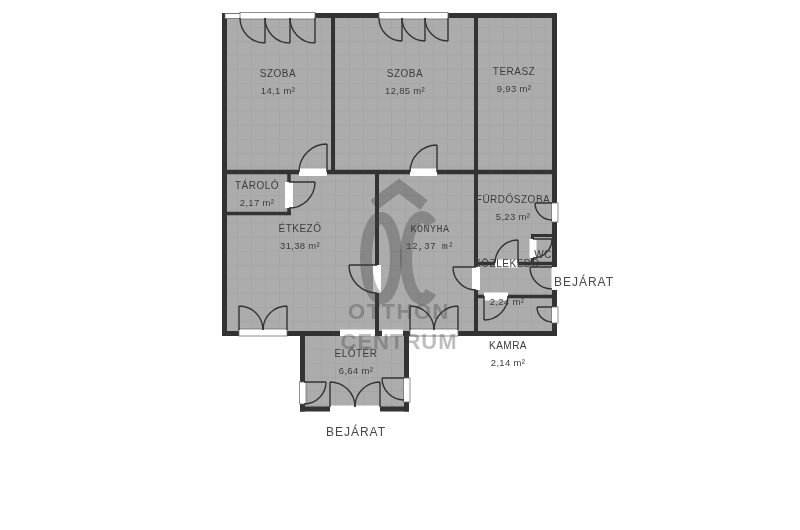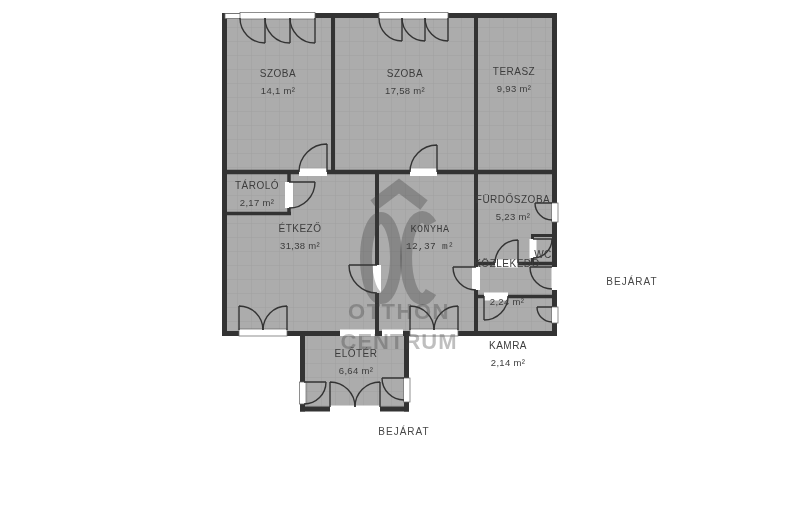--- a/index.html
+++ b/index.html
@@ -13,21 +13,21 @@
   .labels{position:absolute;inset:0;pointer-events:none;}
   .room-label{
     position:absolute;transform:translate(-50%,-50%);
     display:flex;flex-direction:column;align-items:center;gap:7px;
     text-align:center;white-space:nowrap;color:#3c3c3c;
   }
   .room-label .rname{font-size:10px;letter-spacing:.5px;line-height:1;}
   .room-label .rarea{font-size:9.5px;letter-spacing:.3px;line-height:1;}
   .entrance-label{
     position:absolute;transform:translate(-50%,-50%);
-    font-size:10px;letter-spacing:1px;color:#474747;white-space:nowrap;line-height:1;margin-left:48px;
+    font-size:12px;letter-spacing:1px;color:#474747;white-space:nowrap;line-height:1;
   }
 </style>
 </head>
 <body>
 
 <div class="stage">
 
   <svg class="plan" width="800" height="530" viewBox="0 0 800 530">
     <defs>
       <pattern id="grid" width="14" height="14" patternUnits="userSpaceOnUse">
@@ -131,21 +131,21 @@
     </g>
   </svg>
 
   <div class="labels">
     <div class="room-label" style="left:278px;top:82px;">
       <span class="rname">SZOBA</span>
       <span class="rarea">14,1 m²</span>
     </div>
     <div class="room-label" style="left:405px;top:82px;">
       <span class="rname">SZOBA</span>
-      <span class="rarea">17,58 m²</span>
+      <span class="rarea">12,85 m²</span>
     </div>
     <div class="room-label" style="left:514px;top:80px;">
       <span class="rname">TERASZ</span>
       <span class="rarea">9,93 m²</span>
     </div>
     <div class="room-label" style="left:257px;top:194px;">
       <span class="rname">TÁROLÓ</span>
       <span class="rarea">2,17 m²</span>
     </div>
     <div class="room-label" style="left:300px;top:237px;">

